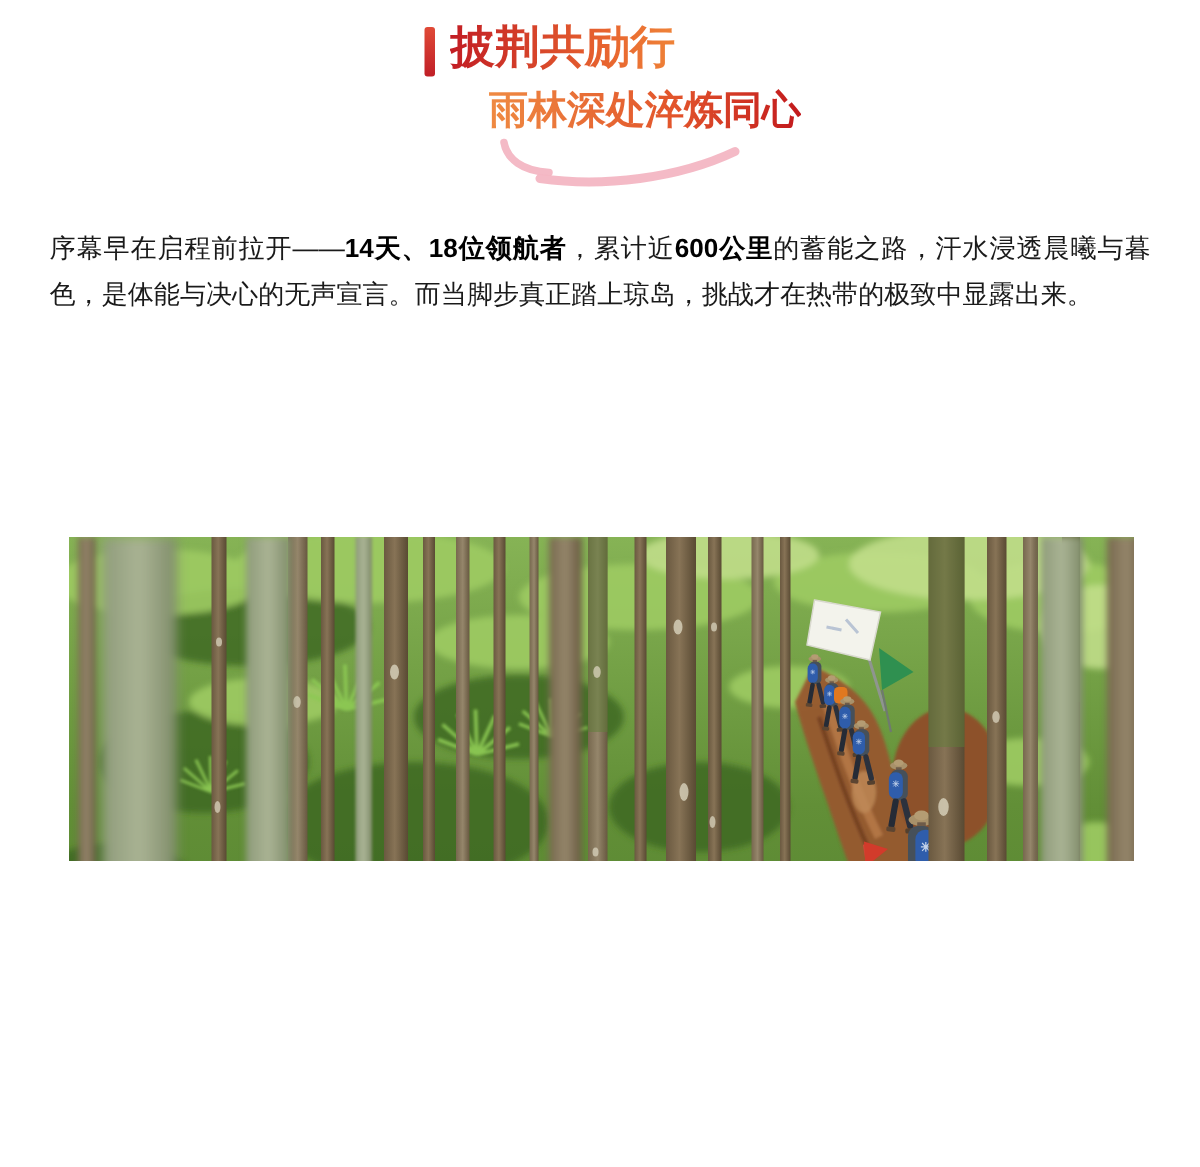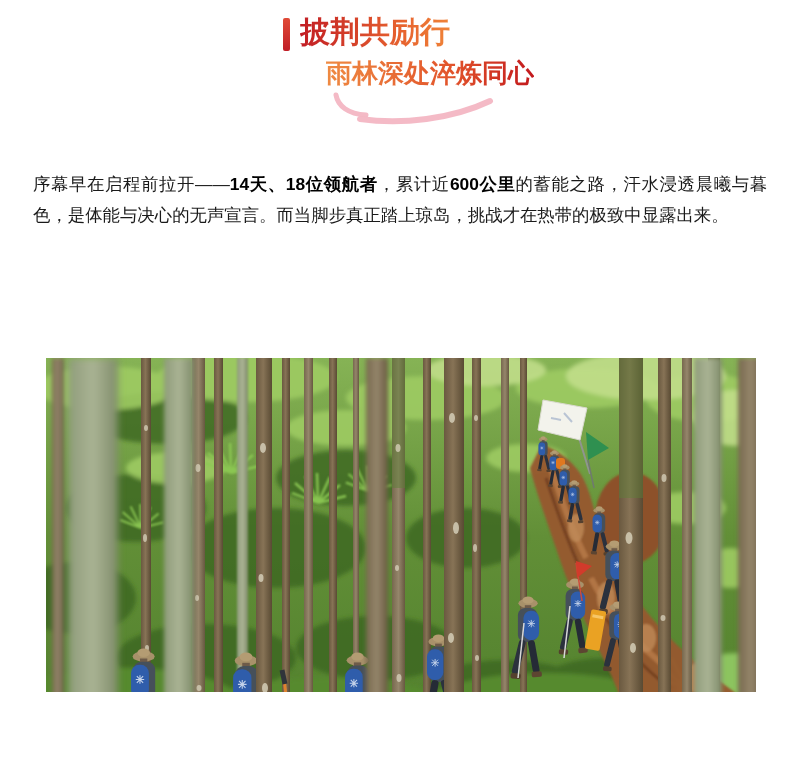--- a/index.html
+++ b/index.html
@@ -1,34 +1,34 @@
 <!DOCTYPE html>
 <html><head>
 <meta charset="utf-8">
 <style>
   html,body{margin:0;padding:0;background:#ffffff;}
-  .page{position:relative;width:800px;height:692px;background:#fff;overflow:hidden;
+  .page{position:relative;width:800px;height:574px;background:#fff;overflow:hidden;
         font-family:"Liberation Sans","DejaVu Sans",sans-serif;}
   
   .accent-bar{position:absolute;left:283px;top:18px;width:7px;height:33px;
               background:linear-gradient(180deg,#e04a37,#c01f27);border-radius:2px;}
   .title-line{position:absolute;margin:0;font-weight:800;line-height:1.1;white-space:nowrap;
               color:#c5202a;}
   .title-1{left:300px;top:15px;font-size:30px;letter-spacing:0px;
            background:linear-gradient(90deg,#c21d24 0%,#e8652f 70%,#ef8338 100%);
            -webkit-background-clip:text;background-clip:text;-webkit-text-fill-color:transparent;}
   .title-2{left:326px;top:59px;font-size:26px;letter-spacing:0px;
            background:linear-gradient(90deg,#ef8a42 0%,#e2542b 60%,#c2191d 100%);
            -webkit-background-clip:text;background-clip:text;-webkit-text-fill-color:transparent;}
   .swoosh{position:absolute;left:330px;top:92px;width:170px;height:34px;}
   
   .para{position:absolute;left:33px;width:734px;margin:0;font-size:17.4px;line-height:31px;
         color:#1a1a1a;text-align:justify;}
   .para b{font-weight:700;color:#000;}
-  .para-1{top:150px;margin-top:19px;}
+  .para-1{top:150px;}
   .para-2{top:241px;}
   
   .photo{position:absolute;left:46px;top:358px;width:710px;height:397px;margin:0;
          overflow:hidden;background:#5d8f38;}
   .photo svg{display:block;width:100%;height:100%;}
 </style>
 </head>
 <body>
 
 <div class="page">

